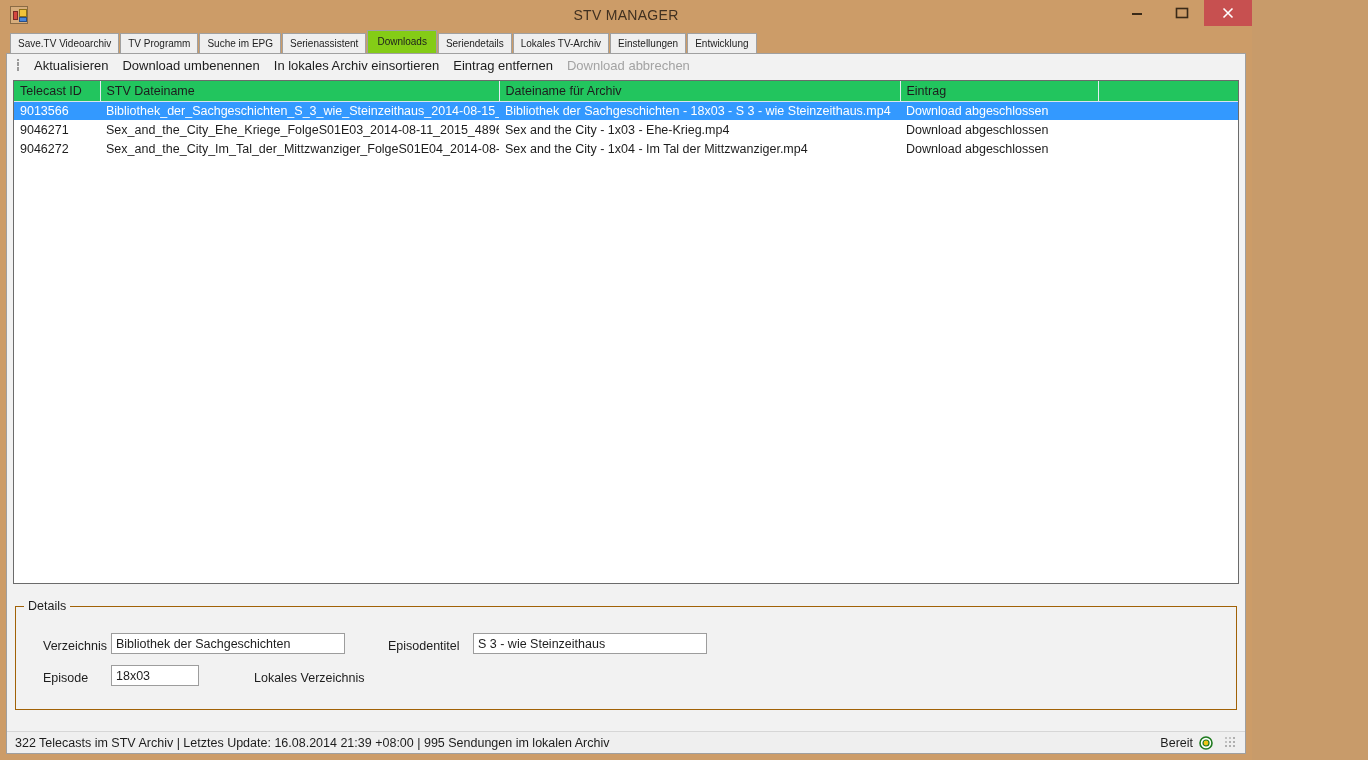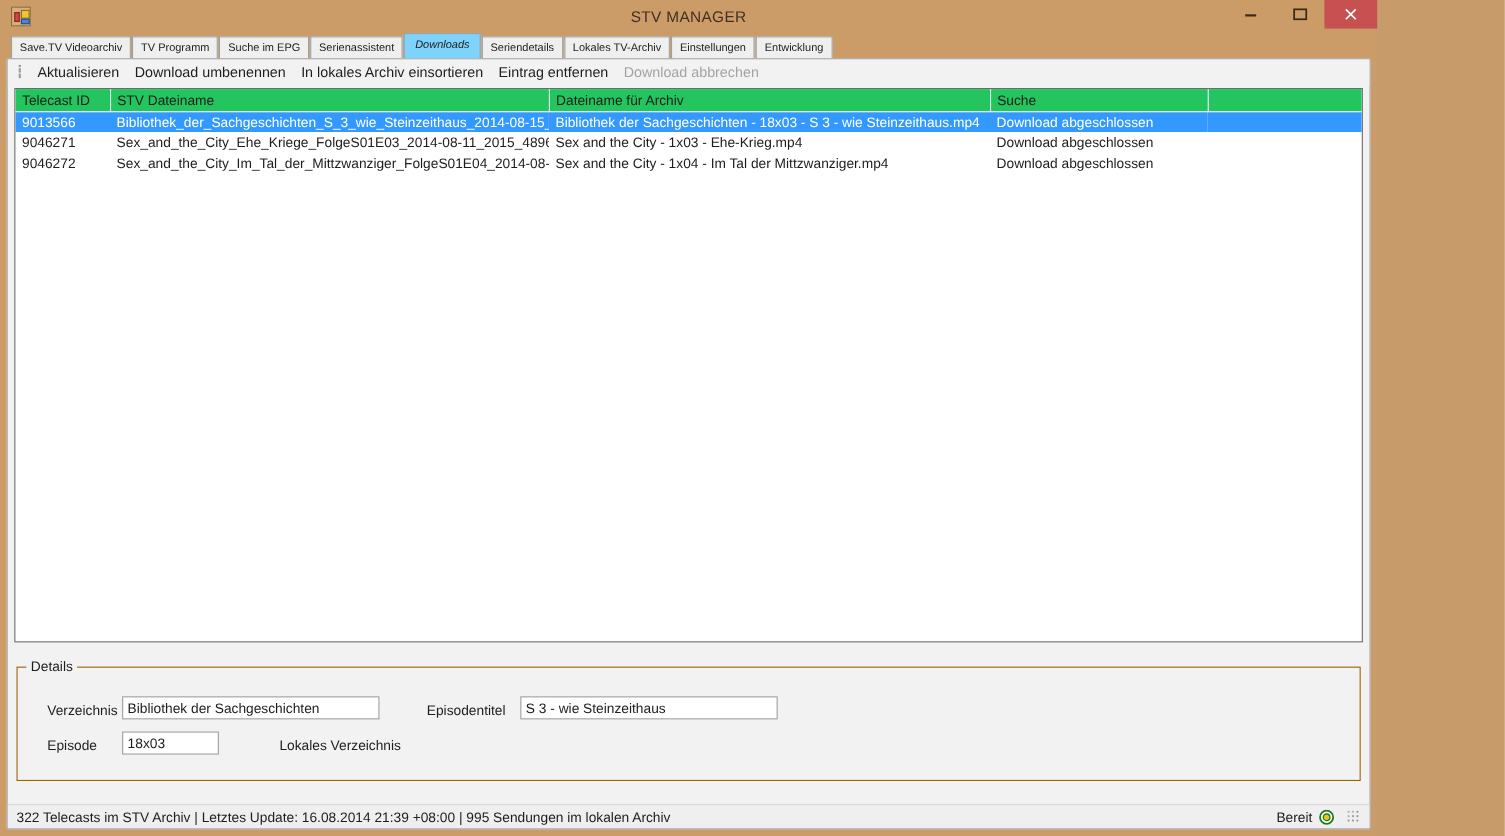--- a/index.html
+++ b/index.html
@@ -89,26 +89,25 @@
     background: #efefef;
     border: 1px solid #a0a0a0;
     border-bottom: none;
     color: #1d1d1d;
     white-space: nowrap;
     cursor: default;
   }
   .tab.active {
     height: 23px;
     line-height: 21px;
-    background: #7dd3fc;
+    background: #84cc16;
     border-color: #a0a0a0;
     position: relative;
     z-index: 3;
     padding: 0 9px;
-    font-style: italic;
   }
 
   
   #client {
     flex: 1 1 auto;
     background: #f2f2f2;
     border: 1px solid #9f9f9f;
     border-top: 1px solid #a0a0a0;
     margin: 0 6px 6px 6px;
     display: flex;
@@ -338,21 +337,21 @@
             <col class="c-stv">
             <col class="c-arch">
             <col class="c-status">
             <col class="c-pad">
         </colgroup>
         <thead>
           <tr>
             <th>Telecast ID</th>
             <th>STV Dateiname</th>
             <th>Dateiname für Archiv</th>
-            <th>Suche</th>
+            <th>Eintrag</th>
             <th></th>
           </tr>
         </thead>
         <tbody>
           <tr class="selected">
             <td>9013566</td>
             <td>Bibliothek_der_Sachgeschichten_S_3_wie_Steinzeithaus_2014-08-15_101...</td>
             <td>Bibliothek der Sachgeschichten - 18x03 - S 3 - wie Steinzeithaus.mp4</td>
             <td>Download abgeschlossen</td>
             <td></td>

